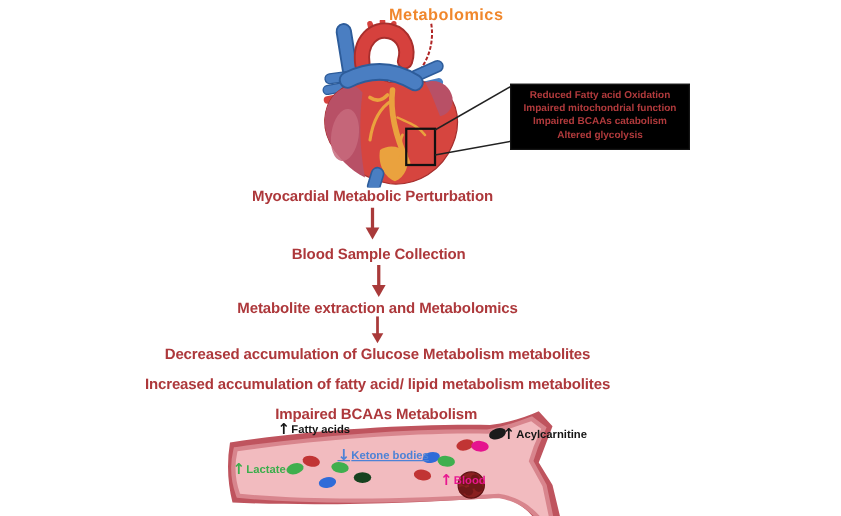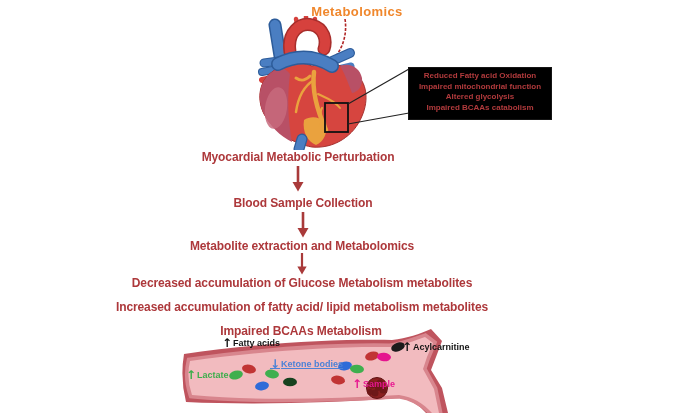--- a/index.html
+++ b/index.html
@@ -80,22 +80,22 @@
   </svg>
 
   <svg class="overlay-svg" viewBox="0 0 673 413">
     <line x1="348" y1="104" x2="409" y2="69" stroke="#222222" stroke-width="1.2"></line>
     <line x1="348" y1="124" x2="409" y2="113" stroke="#222222" stroke-width="1.2"></line>
   </svg>
 
   <div class="callout-box">
     <div>Reduced Fatty acid Oxidation</div>
     <div>Impaired mitochondrial function</div>
+    <div>Impaired BCAAs catabolism</div>
     <div>Altered glycolysis</div>
-    <div>Impaired BCAAs catabolism</div>
   </div>
 
   <div class="flow-text centered" style="left:298px;top:150px;">Myocardial Metabolic Perturbation</div>
   <svg class="down-arrow" style="left:291px;top:166px;" viewBox="0 0 14 26">
     <line x1="7" y1="0" x2="7" y2="17" stroke="#a93a3a" stroke-width="2.6"></line>
     <polygon points="1.5,16 12.5,16 7,25.5" fill="#a93a3a"></polygon>
   </svg>
   <div class="flow-text centered" style="left:303px;top:196px;text-align:center;">Blood Sample Collection</div>
   <svg class="down-arrow" style="left:296px;top:212px;" viewBox="0 0 14 26">
     <line x1="7" y1="0" x2="7" y2="17" stroke="#a93a3a" stroke-width="2.6"></line>
@@ -145,19 +145,19 @@
   <div class="vlabel lbl-fatty">
     <span class="arr">↑</span><span>Fatty acids</span>
   </div>
   <div class="vlabel lbl-lactate">
     <span class="arr">↑</span><span>Lactate</span>
   </div>
   <div class="vlabel lbl-ketone">
     <span class="arr">↓</span><span>Ketone bodies</span>
   </div>
   <div class="vlabel lbl-bcaas">
-    <span class="arr">↑</span><span>Sample</span>
+    <span class="arr">↑</span><span>Blood</span>
   </div>
   <div class="vlabel lbl-acyl">
     <span class="arr">↑</span><span>Acylcarnitine</span>
   </div>
 
 </div>
 
 </body></html>

